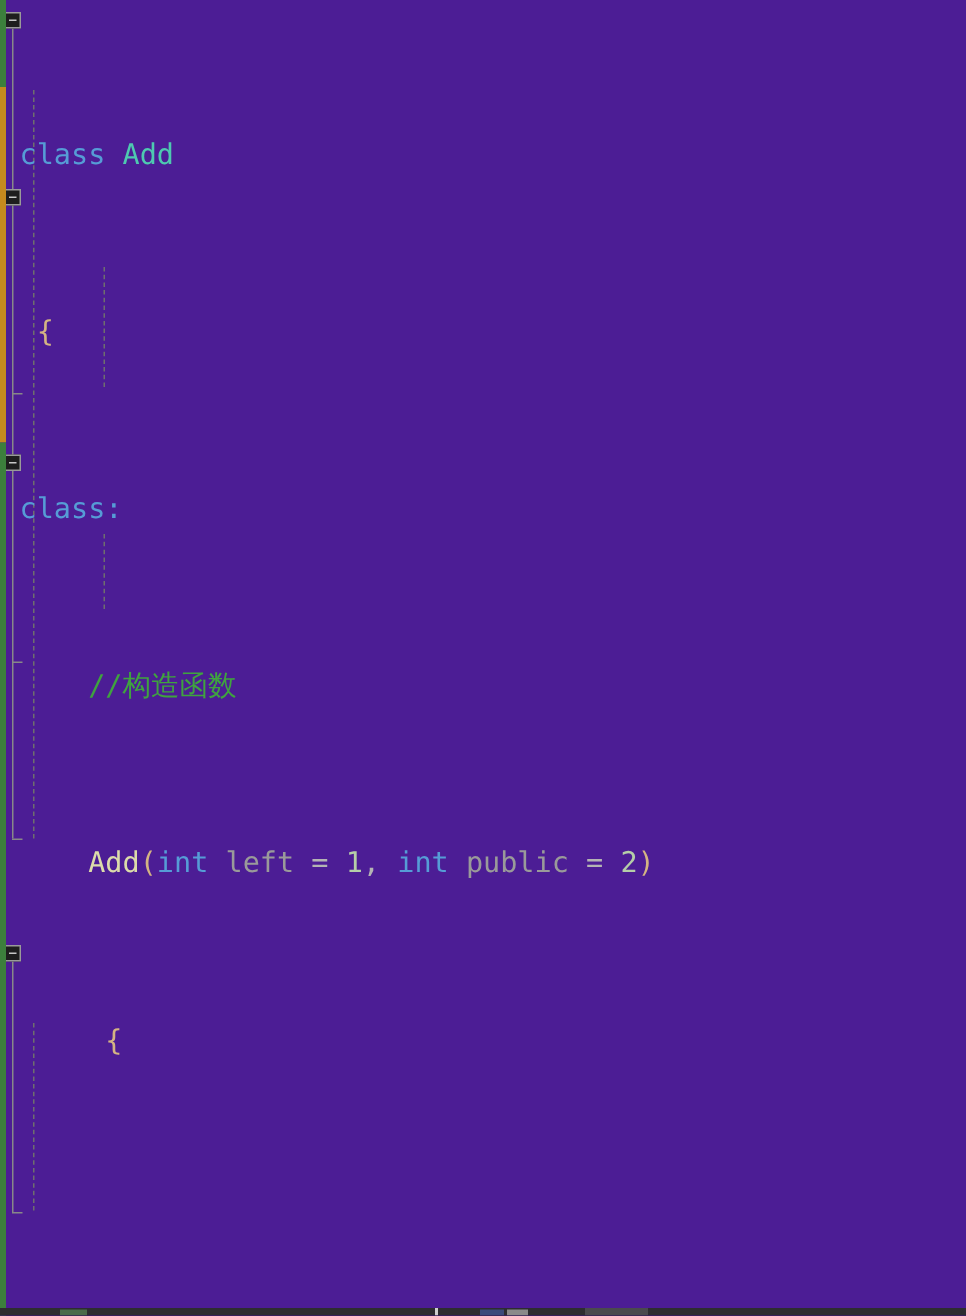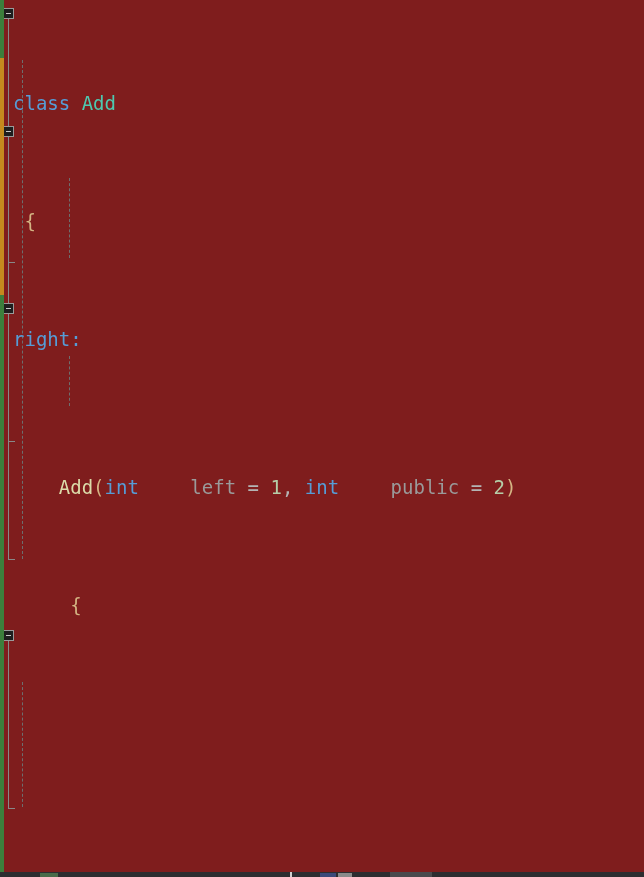--- a/index.html
+++ b/index.html
@@ -7,21 +7,21 @@
   body {
     width: 644px; height: 877px;
     background: #1e1e1e;
     font-family: "DejaVu Sans Mono", "Liberation Mono", monospace;
     overflow: hidden;
   }
 
   #editor {
     position: relative;
     width: 644px; height: 877px;
-    background: #7f1d1d;
+    background: #4c1d95;
   }
 
   
   .track {
     position: absolute; left: 0; width: 4px;
     z-index: 3;
   }
 
   
   .outline-margin {
@@ -81,21 +81,21 @@
     border-left: 1px dashed #6e6e6e;
     z-index: 1;
   }
 
   
   .kw   { color: #569cd6; }               
   .typ  { color: #4ec9b0; }               
   .fn   { color: #dcdcaa; }               
   .cmt  { color: #3fa33f; }               
   .num  { color: #b5cea8; }               
-  .par  { color: #9a9a9a; margin-left: 40px; }               
+  .par  { color: #9a9a9a; }               
   .pln  { color: #dcdcdc; }               
   .pun  { color: #d4b483; }               
   .op   { color: #b4b4b4; }               
 
   
   .bottom-panel {
     position: absolute;
     left: 0; bottom: 0;
     width: 644px; height: 5px;
     background: #2d2d30;
@@ -138,22 +138,23 @@
   <div class="guide" style="left:69px; top:178px; height:80px;"></div>
   <div class="guide" style="left:69px; top:356px; height:50px;"></div>
   <div class="guide" style="left:22px; top:682px; height:125px;"></div>
 
   <div class="code">
 
     <div class="ln"><span class="kw">class</span> <span class="typ">Add</span></div>
 
     <div class="ln"> <span class="pun">{</span></div>
 
-    <div class="ln"><span class="kw">right:</span></div>
-
+    <div class="ln"><span class="kw">class:</span></div>
+
+    <div class="ln">    <span class="cmt">//构造函数</span></div>
 
     <div class="ln">    <span class="fn">Add</span><span class="pun">(</span><span class="kw">int</span> <span class="par">left</span> <span class="op">=</span> <span class="num">1</span><span class="op">,</span> <span class="kw">int</span> <span class="par">public</span> <span class="op">=</span> <span class="num">2</span><span class="pun">)</span></div>
 
     <div class="ln">     <span class="pun">{</span></div>
 
 
     
 
     
 

